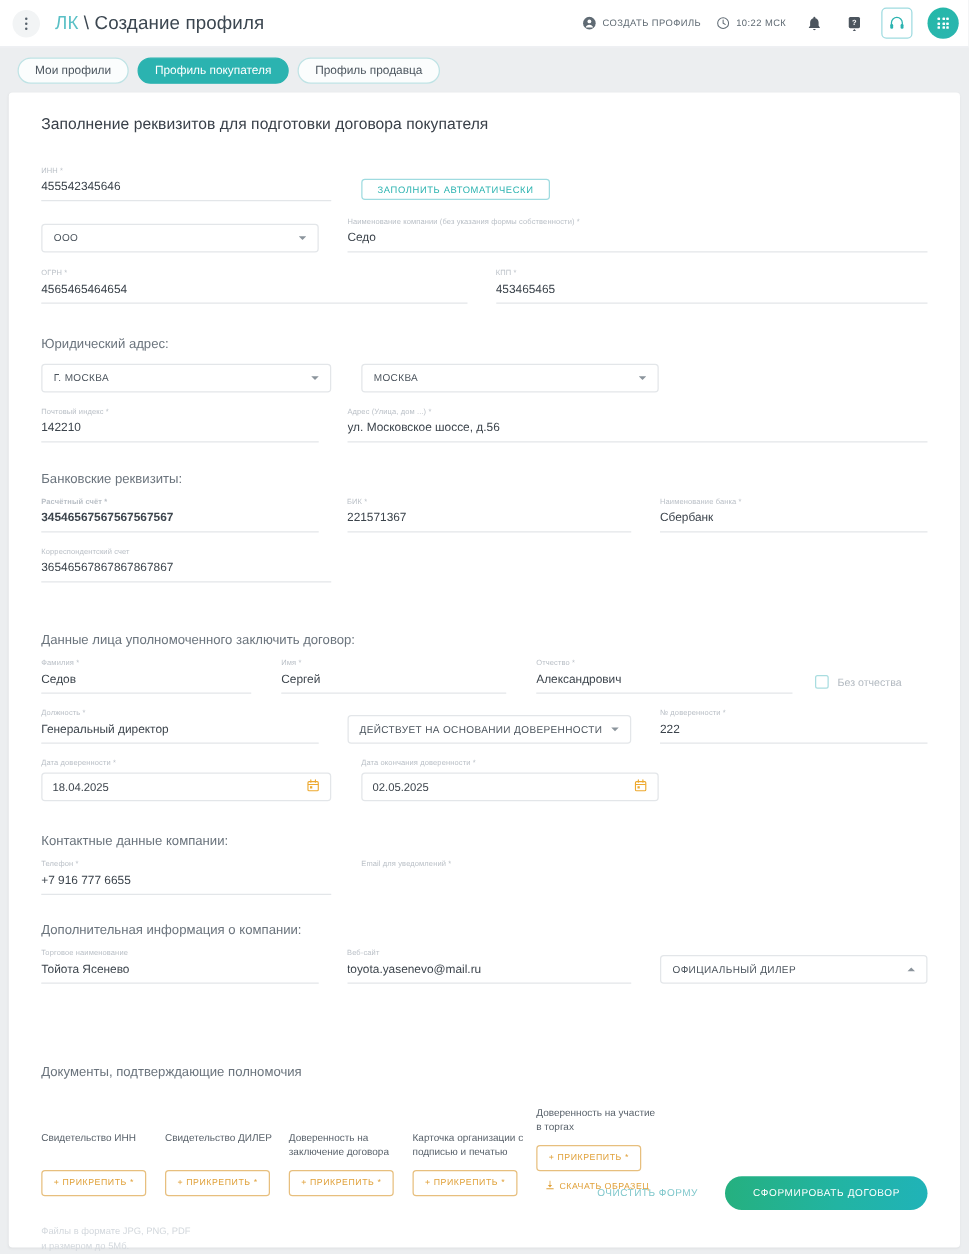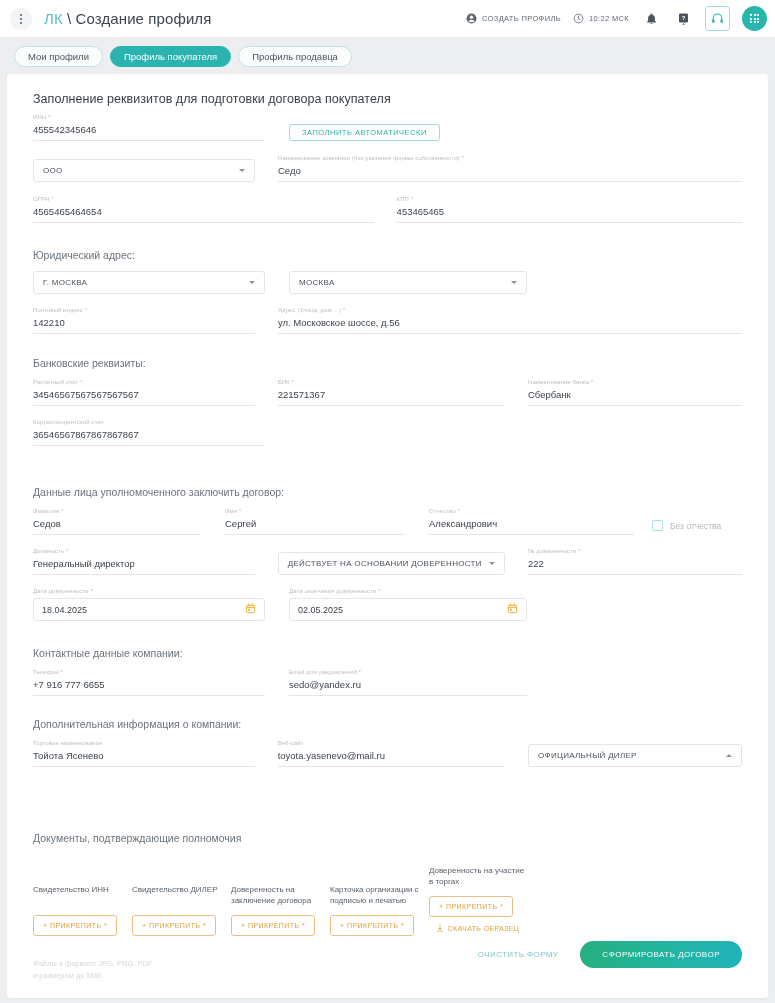--- a/index.html
+++ b/index.html
@@ -55,21 +55,21 @@
     border: 1px solid #bfe3e5; color: #4b555e; background: #fbfdfd;
   }
   .pill.active { background: #2bb3b0; border-color: #2bb3b0; color: #ffffff; }
 
   
   .card {
     margin: 0 7px; background: #ffffff; border-radius: 3px;
     padding: 18px 26px 0 26px; height: 924px; position: relative;
     box-shadow: 0 1px 2px rgba(0,0,0,.05);
   }
-  .form-title { font-size: 12.5px; color: #394049; margin-bottom: 8px; letter-spacing: .05px; }
+  .form-title { font-size: 12.5px; color: #394049; margin-bottom: 28px; letter-spacing: .05px; }
   .section-title { font-size: 10.5px; color: #6b747d; margin: 0 0 10px 0; }
 
   
   .row { display: flex; gap: 0; }
   .fld { position: relative; padding-bottom: 0; }
   .lbl { font-size: 6px; color: #b9bfc6; letter-spacing: .1px; display: block;
          margin-bottom: 4px; white-space: nowrap; }
   .val { font-size: 9.5px; color: #3c444c; padding-bottom: 5px;
          border-bottom: 1px solid #e3e6e9; white-space: nowrap; overflow: hidden; }
 
@@ -274,21 +274,21 @@
       </div>
       <div style="width:24px;"></div>
       <div class="fld" style="width:485px;">
         <span class="lbl">Адрес (Улица, дом ...) *</span>
         <div class="val">ул. Московское шоссе, д.56</div>
       </div>
     </div>
 
     <div class="section-title" style="margin-top:23px;">Банковские реквизиты:</div>
     <div class="row">
-      <div class="fld" style="width:232px;">
+      <div class="fld" style="width:232px;font-weight:bold;">
         <span class="lbl">Расчётный счёт *</span>
         <div class="val">34546567567567567567</div>
       </div>
       <div style="width:24px;"></div>
       <div class="fld" style="width:238px;">
         <span class="lbl">БИК *</span>
         <div class="val">221571367</div>
       </div>
       <div style="width:24px;"></div>
       <div class="fld" style="width:224px;">
@@ -379,21 +379,20 @@
 
     <div class="section-title" style="margin-top:26px;">Контактные данные компании:</div>
     <div class="row">
       <div class="fld" style="width:232px;">
         <span class="lbl">Телефон *</span>
         <div class="val">+7 916 777 6655</div>
       </div>
       <div style="width:24px;"></div>
       <div class="fld" style="width:238px;">
         <span class="lbl">Email для уведомлений *</span>
-        <div class="val">sedo@yandex.ru</div>
       </div>
     </div>
 
     <div class="section-title" style="margin-top:22px;">Дополнительная информация о компании:</div>
     <div class="row" style="align-items:flex-end;">
       <div class="fld" style="width:232px;">
         <span class="lbl">Торговое наименование</span>
         <div class="val">Тойота Ясенево</div>
       </div>
       <div style="width:24px;"></div>

